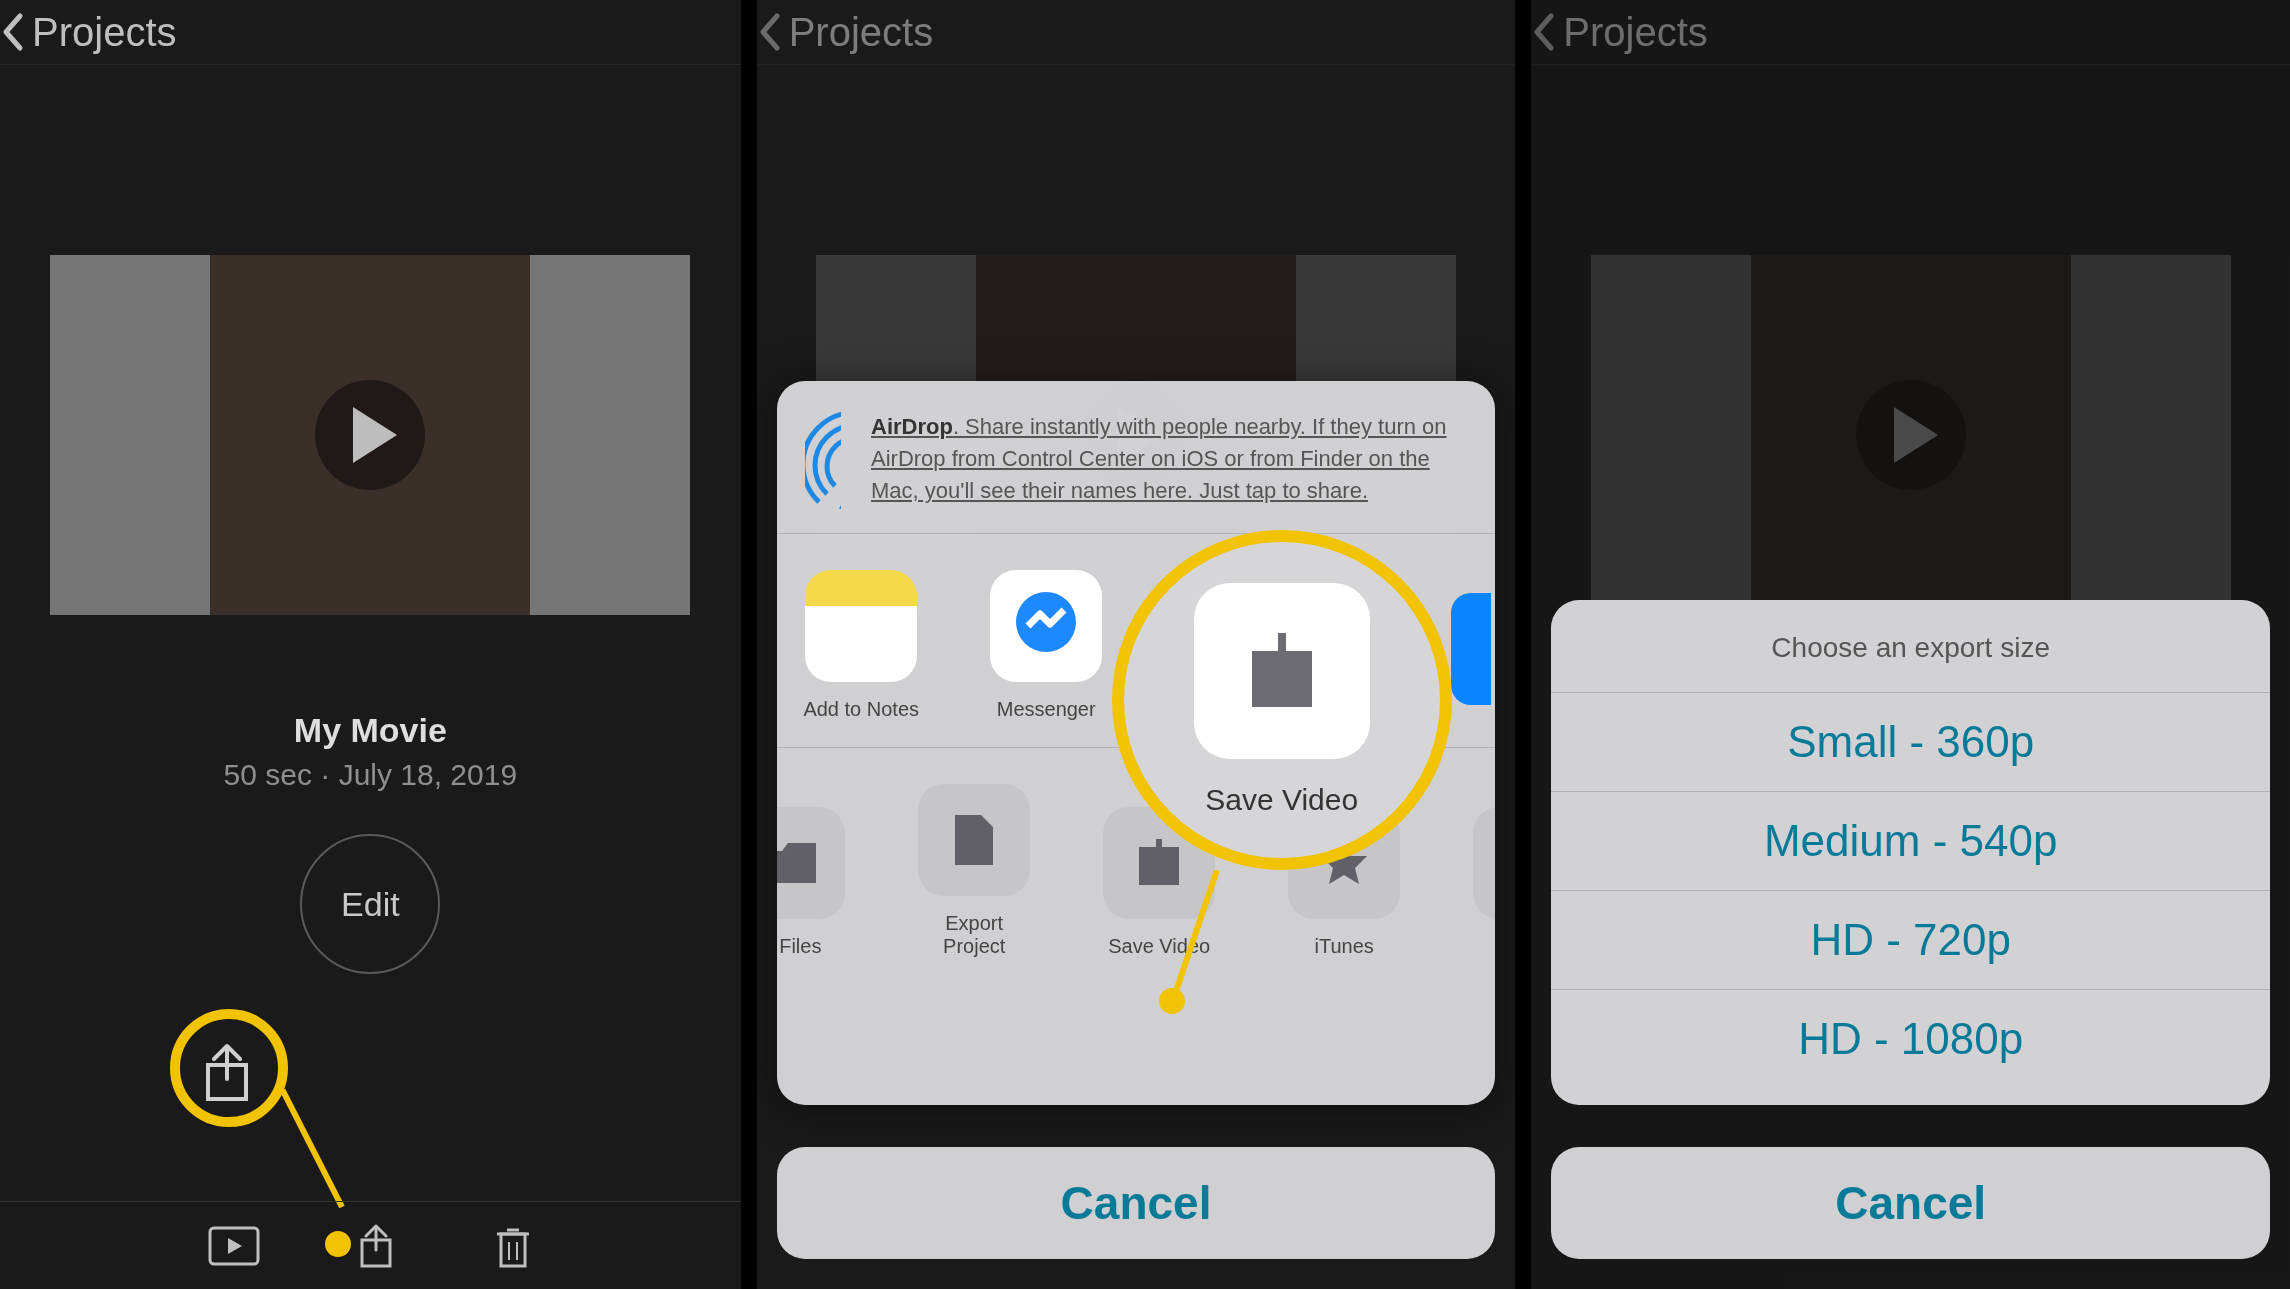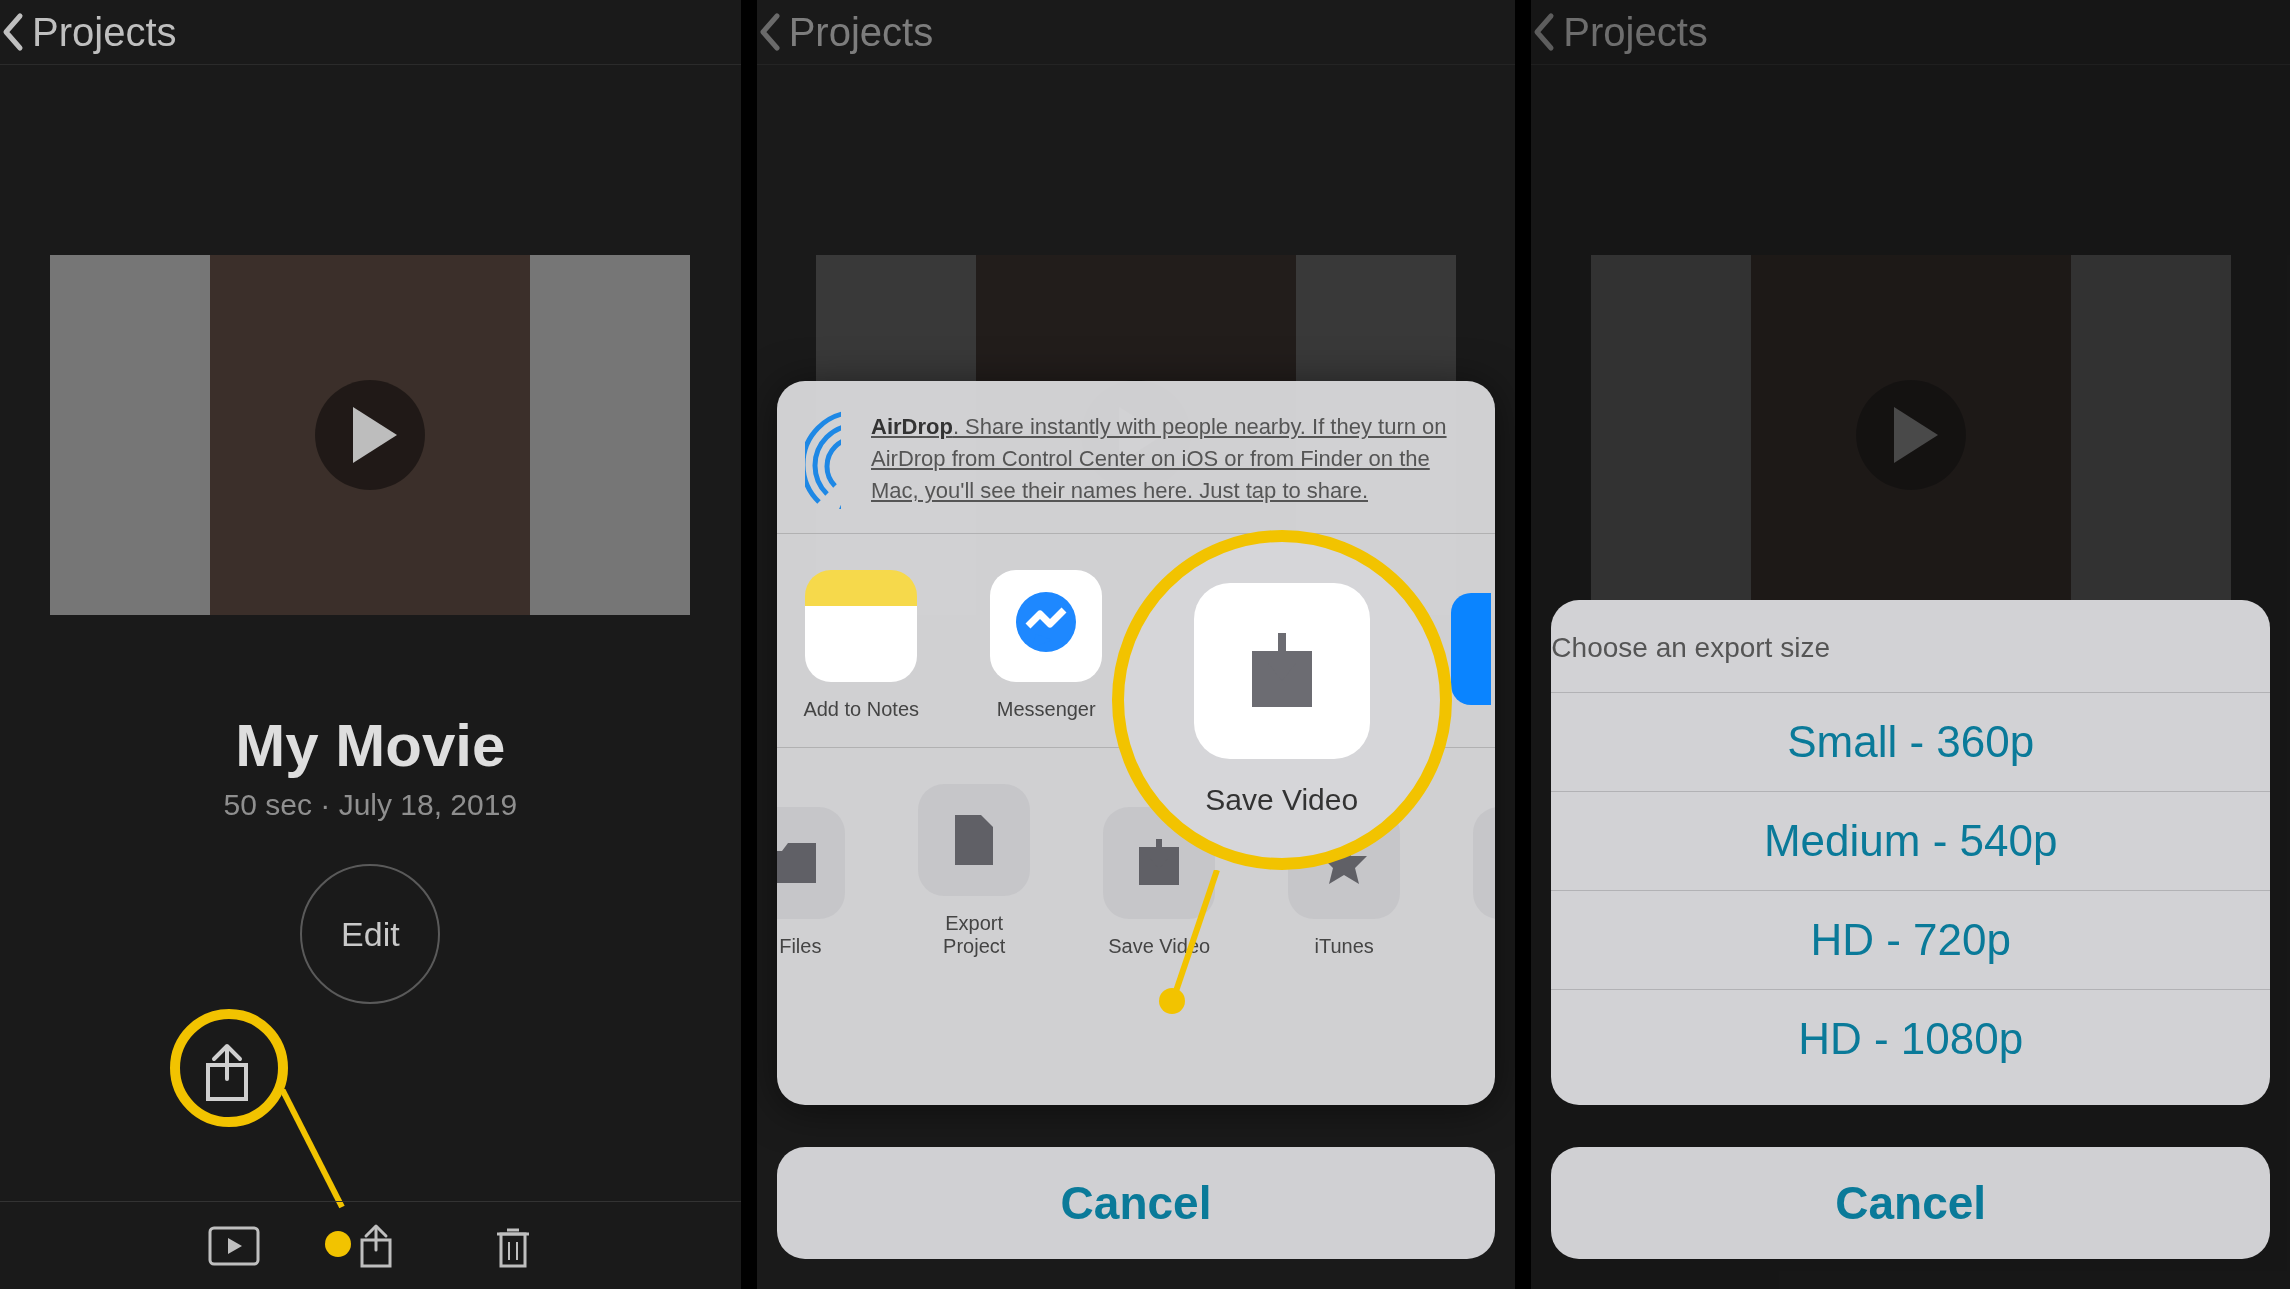--- a/index.html
+++ b/index.html
@@ -65,21 +65,21 @@
     border-top: 28px solid transparent;
     border-bottom: 28px solid transparent;
     border-left: 44px solid #bdbdbd;
     margin-left: 10px;
   }
 
   .title {
     margin-top: 96px;
     text-align: center;
     color: #dedede;
-    font-size: 60px;
+    font-size: 34px;
     font-weight: 600;
   }
   .subtitle {
     text-align: center;
     color: #8f8f8f;
     font-size: 30px;
     margin-top: 8px;
   }
   .edit-btn {
     margin: 42px auto 0;
@@ -198,21 +198,21 @@
   
   .sizesheet {
     position: absolute;
     left: 20px; right: 20px;
     top: 600px; bottom: 184px;
     border-radius: 28px;
     background: #d2d2d5;
     overflow: hidden;
   }
   .sizesheet .hd {
-    text-align: left;
+    text-align: center;
     font-size: 28px;
     color: #555;
     padding: 32px 0 28px;
   }
   .sizesheet .opt {
     border-top: 1px solid rgba(0,0,0,.15);
     text-align: center;
     padding: 24px 0;
     color: #0a7a99;
     font-size: 44px;

